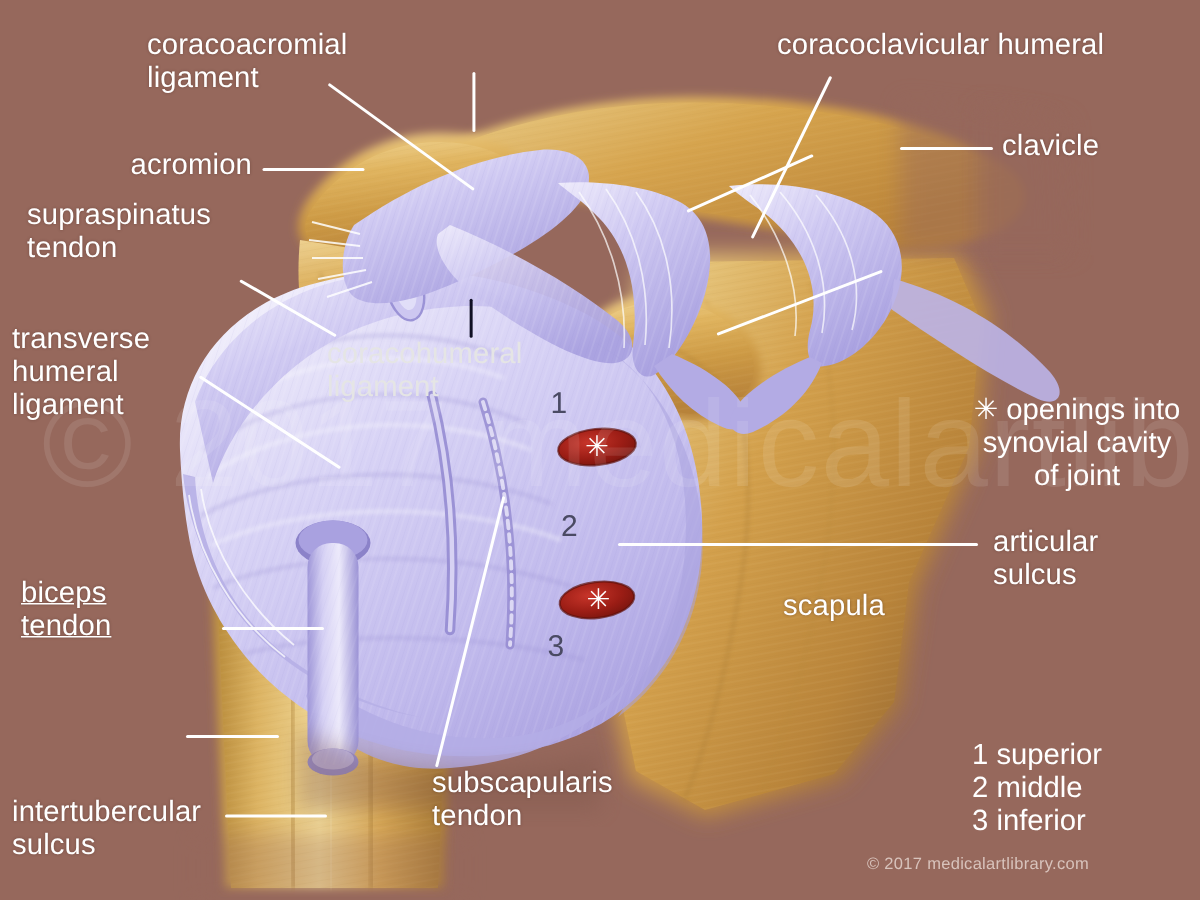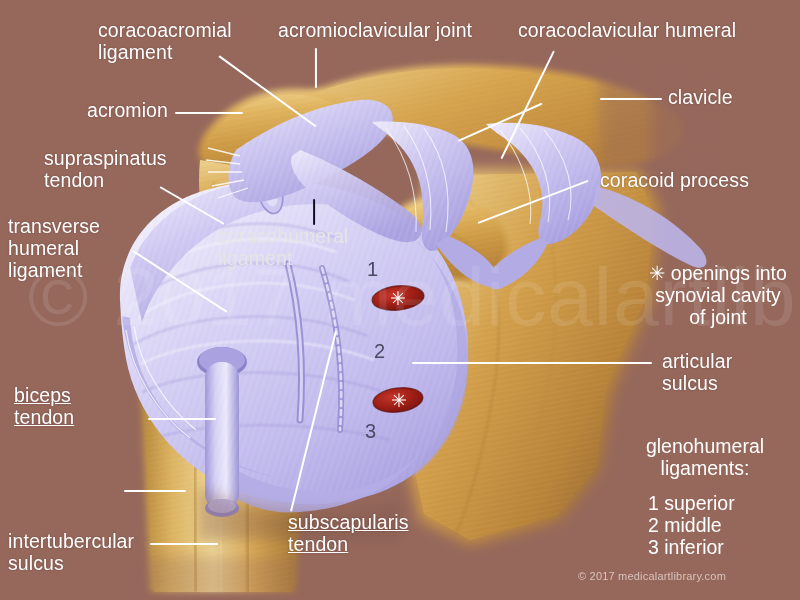--- a/index.html
+++ b/index.html
@@ -359,71 +359,68 @@
 
   <div class="lead" style="left:150px;top:543px;width:68px;"></div>
 
   <div class="lead" style="left:336px;top:330px;width:186px;transform:rotate(104deg);"></div>
 
   <div class="lead" style="left:412px;top:362px;width:240px;"></div>
 
   <div class="label c" style="left:98px;top:20px;width:180px;">coracoacromial
 ligament</div>
 
-  <div class="label c" style="left:278px;top:20px;width:208px;">acromioclavicular joint</div>
 
   <div class="label c" style="left:518px;top:20px;width:240px;">coracoclavicular humeral</div>
 
   <div class="label r" style="left:20px;top:100px;width:148px;">acromion</div>
 
   <div class="label l" style="left:668px;top:87px;width:110px;">clavicle</div>
 
-  <div class="label c" style="left:18px;top:148px;width:138px;margin-left:26px;">supraspinatus
+  <div class="label c" style="left:18px;top:133px;width:138px;">supraspinatus
 tendon</div>
 
-  <div class="label l" style="left:600px;top:170px;width:196px;">coracoid process</div>
 
   <div class="label c" style="left:8px;top:216px;width:124px;">transverse
 humeral
 ligament</div>
 
   <div class="label c dark" style="left:218px;top:226px;width:150px;">coracohumeral
 ligament</div>
 
   <div class="label c" style="left:14px;top:385px;width:116px;text-decoration:underline;">biceps
 tendon</div>
 
 
   <div class="label c" style="left:8px;top:531px;width:144px;">intertubercular
 sulcus</div>
 
-  <div class="label c" style="left:288px;top:512px;width:156px;text-decoration:underline;">subscapularis
+  <div class="label c" style="left:288px;top:512px;width:156px;">subscapularis
 tendon</div>
 
+  <div class="label l" style="left:522px;top:394px;width:120px;">scapula</div>
 
   <div class="label l" style="left:662px;top:351px;width:132px;">articular
 sulcus</div>
 
   <div class="gnum" style="left:367px;top:258px;">1</div>
   <div class="gnum" style="left:374px;top:340px;">2</div>
   <div class="gnum" style="left:365px;top:420px;">3</div>
 
   <div class="opening" style="left:375px;top:286px;width:46px;height:24px;">
     <span class="star">✳</span>
   </div>
   <div class="opening" style="left:376px;top:388px;width:46px;height:24px;">
     <span class="star">✳</span>
   </div>
 
   <div class="legend c" style="left:636px;top:262px;width:164px;">✳ openings into
 synovial cavity
 of joint</div>
 
-  <div class="legend c" style="left:610px;top:435px;width:190px;">glenohumeral
-ligaments:</div>
 
   <div class="legend l" style="left:648px;top:492px;width:160px;">1 superior
 2 middle
 3 inferior</div>
 
   <div class="credit" style="left:578px;top:570px;">© 2017 medicalartlibrary.com</div>
 
 </div>
 
 </body></html>

